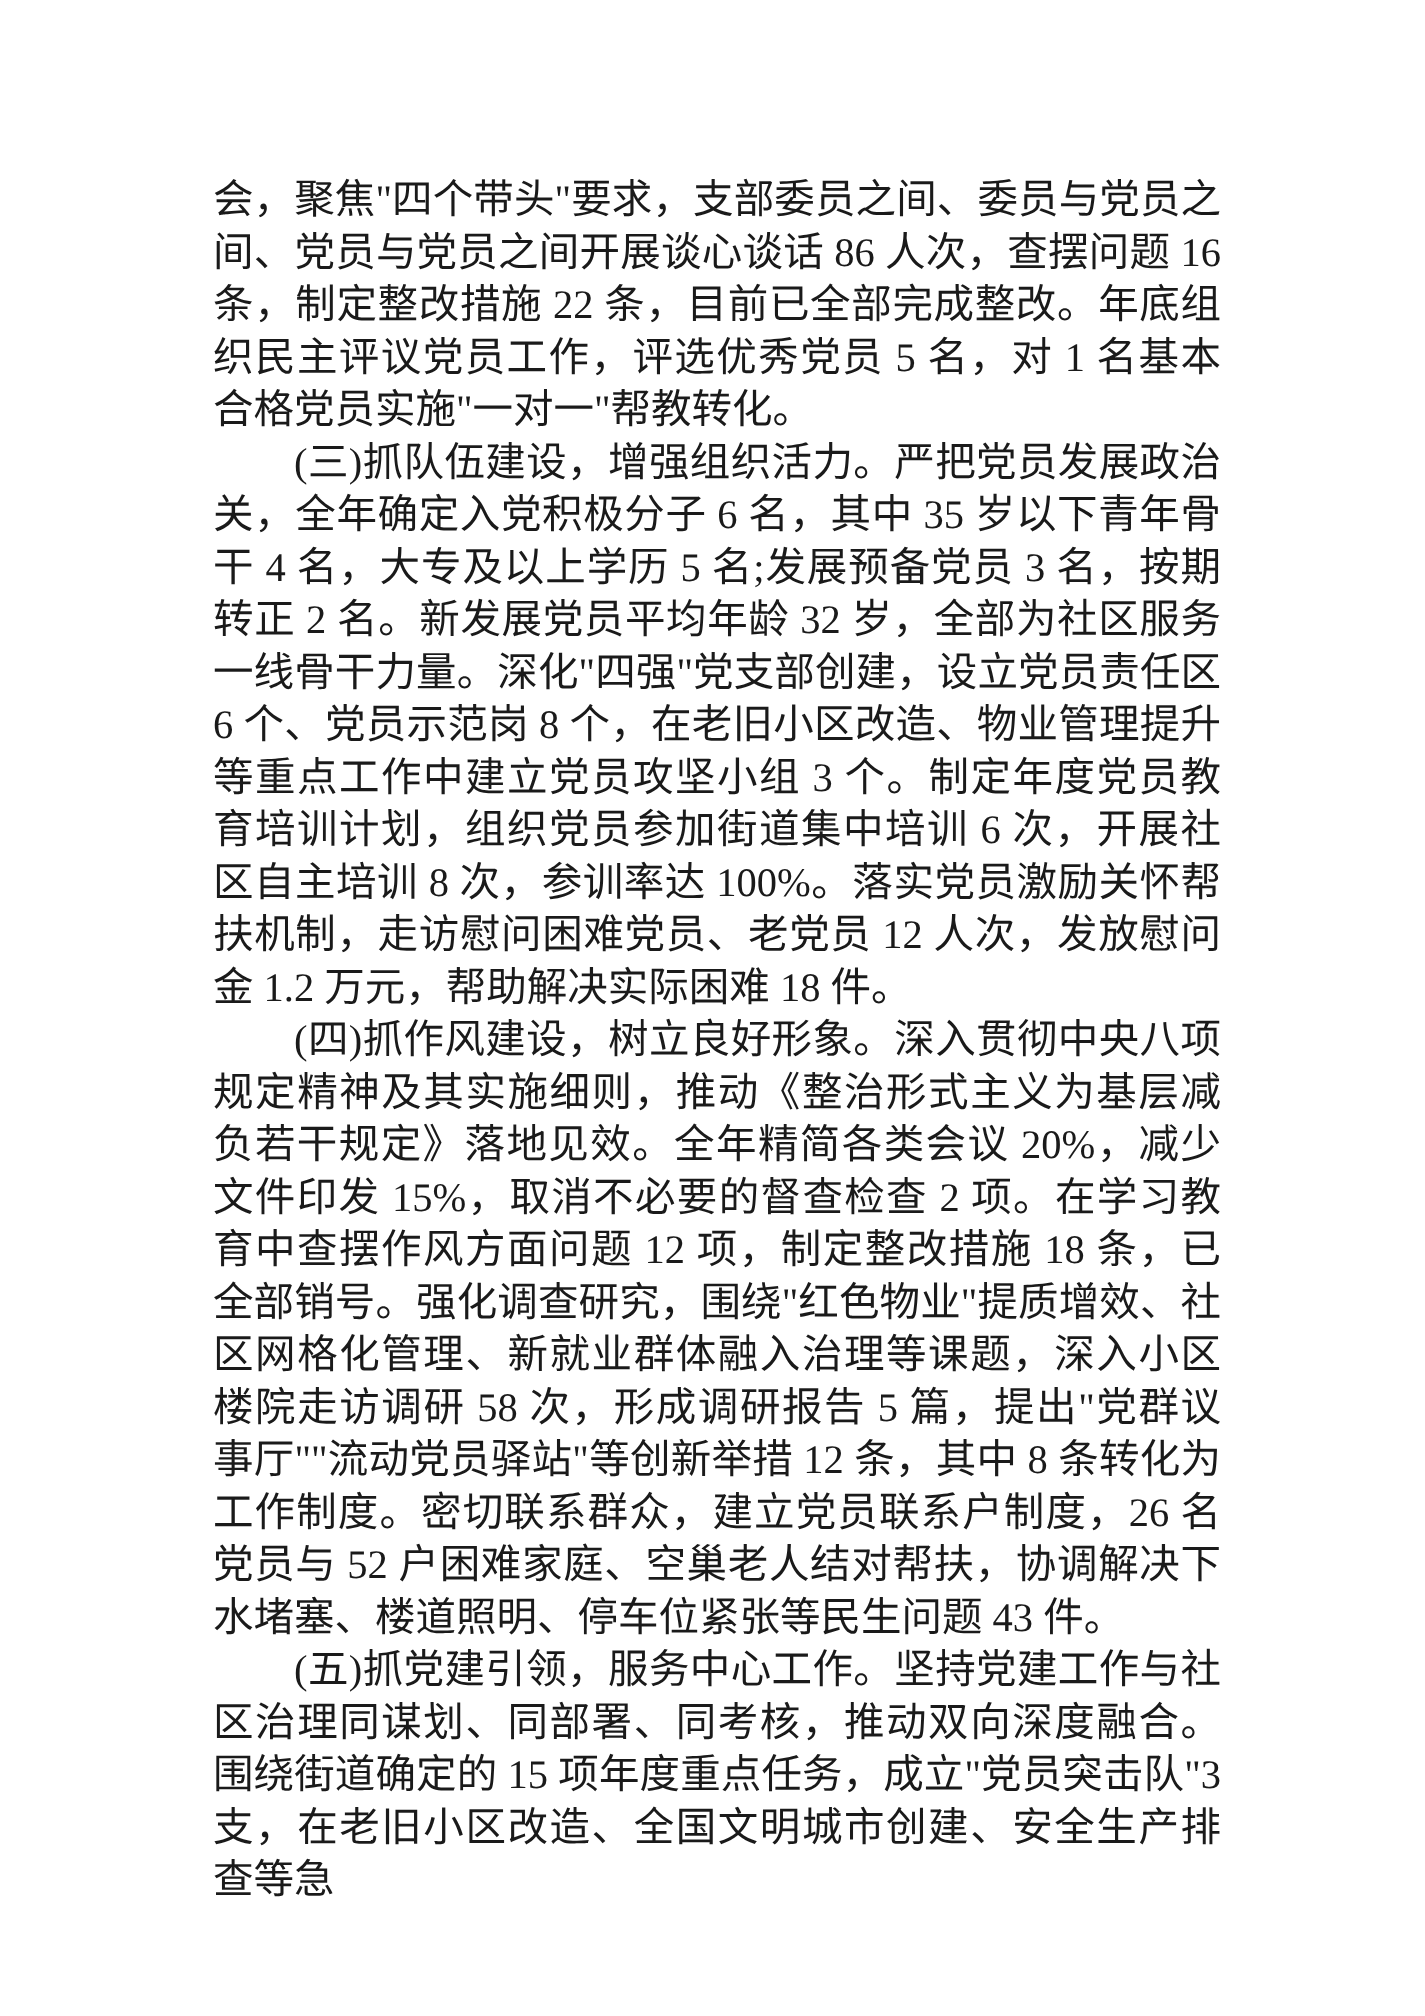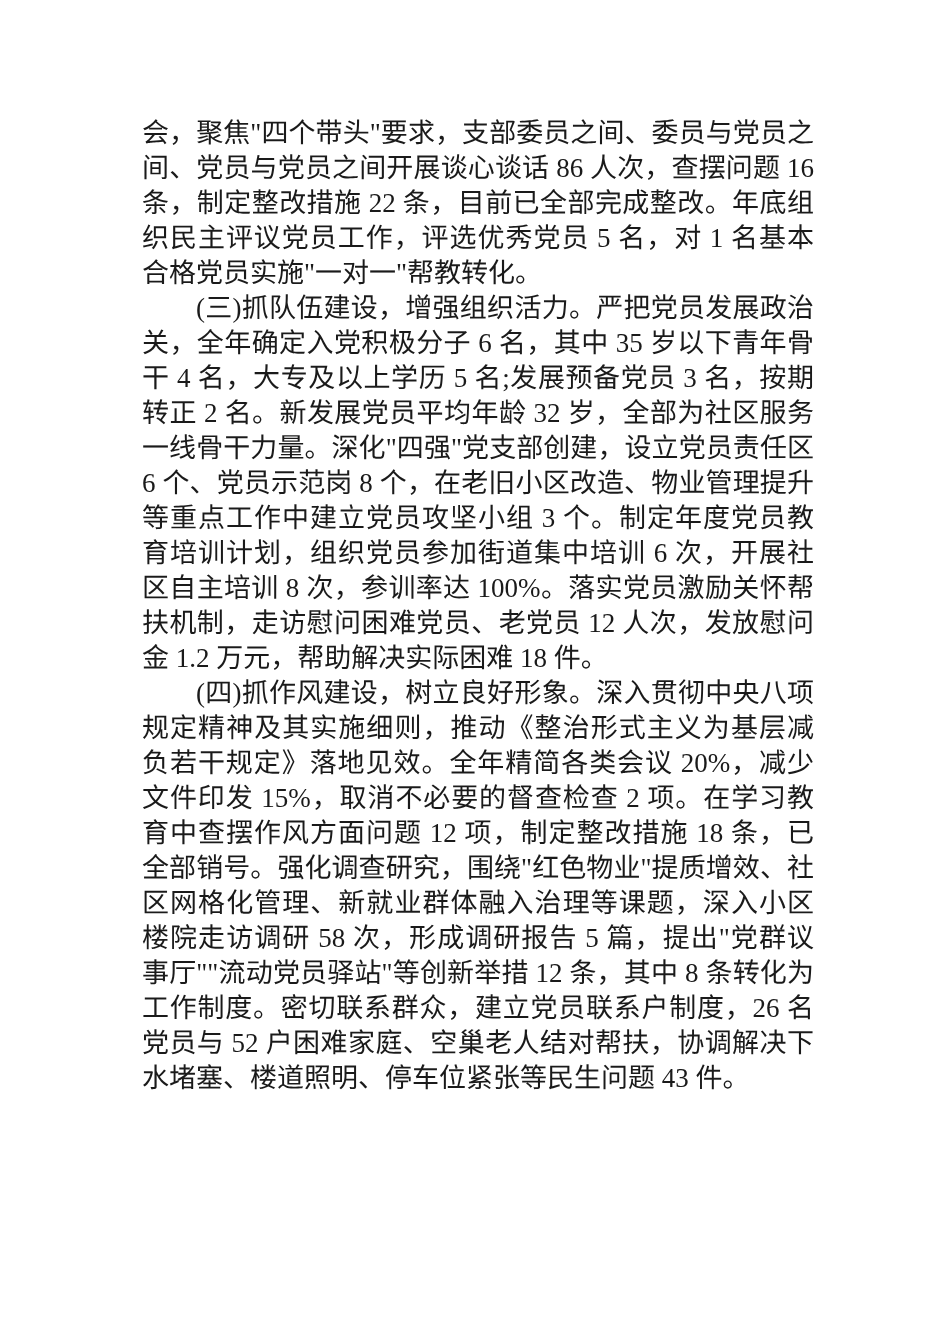--- a/index.html
+++ b/index.html
@@ -36,14 +36,15 @@
   }
 </style>
 </head>
 <body>
 
 <div class="page">
   <div class="text-block">
     <p class="para no-indent">会，聚焦"四个带头"要求，支部委员之间、委员与党员之间、党员与党员之间开展谈心谈话 86 人次，查摆问题 16 条，制定整改措施 22 条，目前已全部完成整改。年底组织民主评议党员工作，评选优秀党员 5 名，对 1 名基本合格党员实施"一对一"帮教转化。</p>
     <p class="para">(三)抓队伍建设，增强组织活力。严把党员发展政治关，全年确定入党积极分子 6 名，其中 35 岁以下青年骨干 4 名，大专及以上学历 5 名;发展预备党员 3 名，按期转正 2 名。新发展党员平均年龄 32 岁，全部为社区服务一线骨干力量。深化"四强"党支部创建，设立党员责任区 6 个、党员示范岗 8 个，在老旧小区改造、物业管理提升等重点工作中建立党员攻坚小组 3 个。制定年度党员教育培训计划，组织党员参加街道集中培训 6 次，开展社区自主培训 8 次，参训率达 100%。落实党员激励关怀帮扶机制，走访慰问困难党员、老党员 12 人次，发放慰问金 1.2 万元，帮助解决实际困难 18 件。</p>
     <p class="para">(四)抓作风建设，树立良好形象。深入贯彻中央八项规定精神及其实施细则，推动《整治形式主义为基层减负若干规定》落地见效。全年精简各类会议 20%，减少文件印发 15%，取消不必要的督查检查 2 项。在学习教育中查摆作风方面问题 12 项，制定整改措施 18 条，已全部销号。强化调查研究，围绕"红色物业"提质增效、社区网格化管理、新就业群体融入治理等课题，深入小区楼院走访调研 58 次，形成调研报告 5 篇，提出"党群议事厅""流动党员驿站"等创新举措 12 条，其中 8 条转化为工作制度。密切联系群众，建立党员联系户制度，26 名党员与 52 户困难家庭、空巢老人结对帮扶，协调解决下水堵塞、楼道照明、停车位紧张等民生问题 43 件。</p>
+    <p class="para">(五)抓党建引领，服务中心工作。坚持党建工作与社区治理同谋划、同部署、同考核，推动双向深度融合。围绕街道确定的 15 项年度重点任务，成立"党员突击队"3 支，在老旧小区改造、全国文明城市创建、安全生产排查等急</p>
   </div>
 </div>
 
 </body></html>

